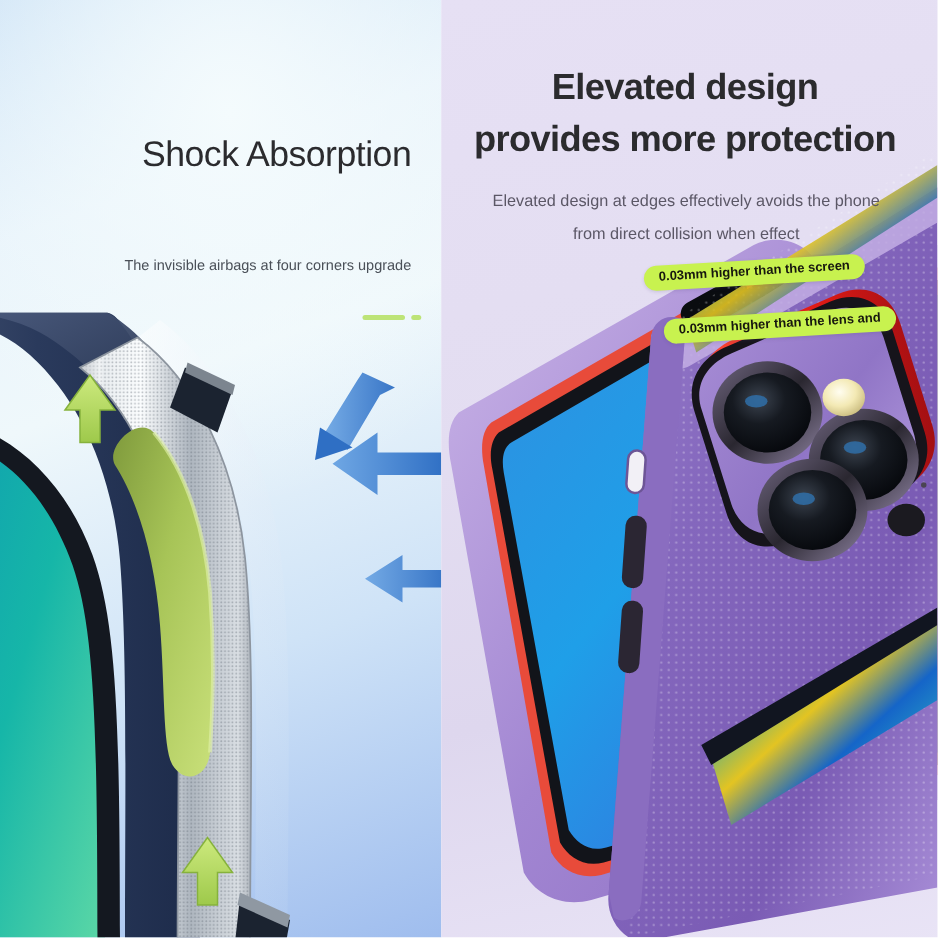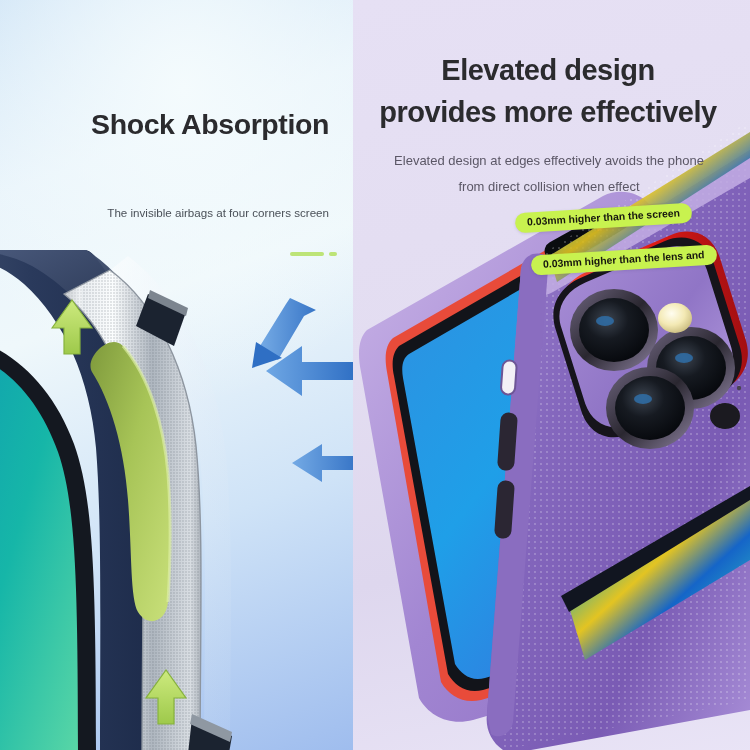--- a/index.html
+++ b/index.html
@@ -13,21 +13,21 @@
   
   .panel-left{
     position:absolute;left:0;top:0;width:353px;height:750px;overflow:hidden;
     background:
       radial-gradient(120% 70% at 52% 12%, #f4fbfd 0%, rgba(244,251,253,0) 60%),
       linear-gradient(160deg,#cfe4f6 0%,#e9f4fb 22%,#eff8fb 40%,#cfe3f7 68%,#9fbdee 100%);
   }
   .lp-head{
     position:absolute;top:104px;left:0;width:341px;
     text-align:right;
-    font-size:28.5px;font-weight:bold;line-height:1.42;
+    font-size:28.5px;font-weight:normal;line-height:1.42;
     letter-spacing:-0.4px;color:#2b2b2e;
     padding-right:12px;box-sizing:border-box;
   }
   .lp-sub{
     position:absolute;top:202px;left:0;width:341px;
     text-align:right;color:#4a5058;
     font-size:11.6px;line-height:1.95;
     padding-right:12px;box-sizing:border-box;
   }
   .lp-dash{
@@ -180,21 +180,21 @@
       <g>
         <path d="M362 206 L396 206 L396 220 L362 220 L362 232 L332 213 L362 194 Z" fill="url(#arrowBlue)" opacity=".95"></path>
       </g>
     </svg>
 
     <div class="lp-head">
       <div>Shock Absorption</div>
     </div>
 
     <div class="lp-sub">
-      <div>The invisible airbags at four corners screen</div>
+      <div>The invisible airbags at four corners upgrade</div>
     </div>
 
     <div class="lp-dash"></div>
     <div class="lp-dash2"></div>
   </div>
 
   <div class="panel-right">
 
     <svg class="phone-wrap" viewBox="0 0 397 750">
       <defs>
@@ -312,21 +312,21 @@
 
           <ellipse cx="322" cy="318" rx="17" ry="15" fill="url(#flashG)"></ellipse>
           <ellipse cx="372" cy="416" rx="15" ry="13" fill="#1b1a20"></ellipse>
           <circle cx="386" cy="388" r="2.2" fill="#4a4452"></circle>
         </g>
       </g>
     </svg>
 
     <div class="rp-head">
       <div>Elevated design</div>
-      <div>provides more effectively</div>
+      <div>provides more protection</div>
     </div>
 
     <div class="rp-sub">
       <div>Elevated design at edges effectively avoids the phone</div>
       <div>from direct collision when effect</div>
     </div>
 
     <div class="pill pill-screen">0.03mm higher than the screen</div>
     <div class="pill pill-lens">0.03mm higher than the lens and</div>
   </div>

